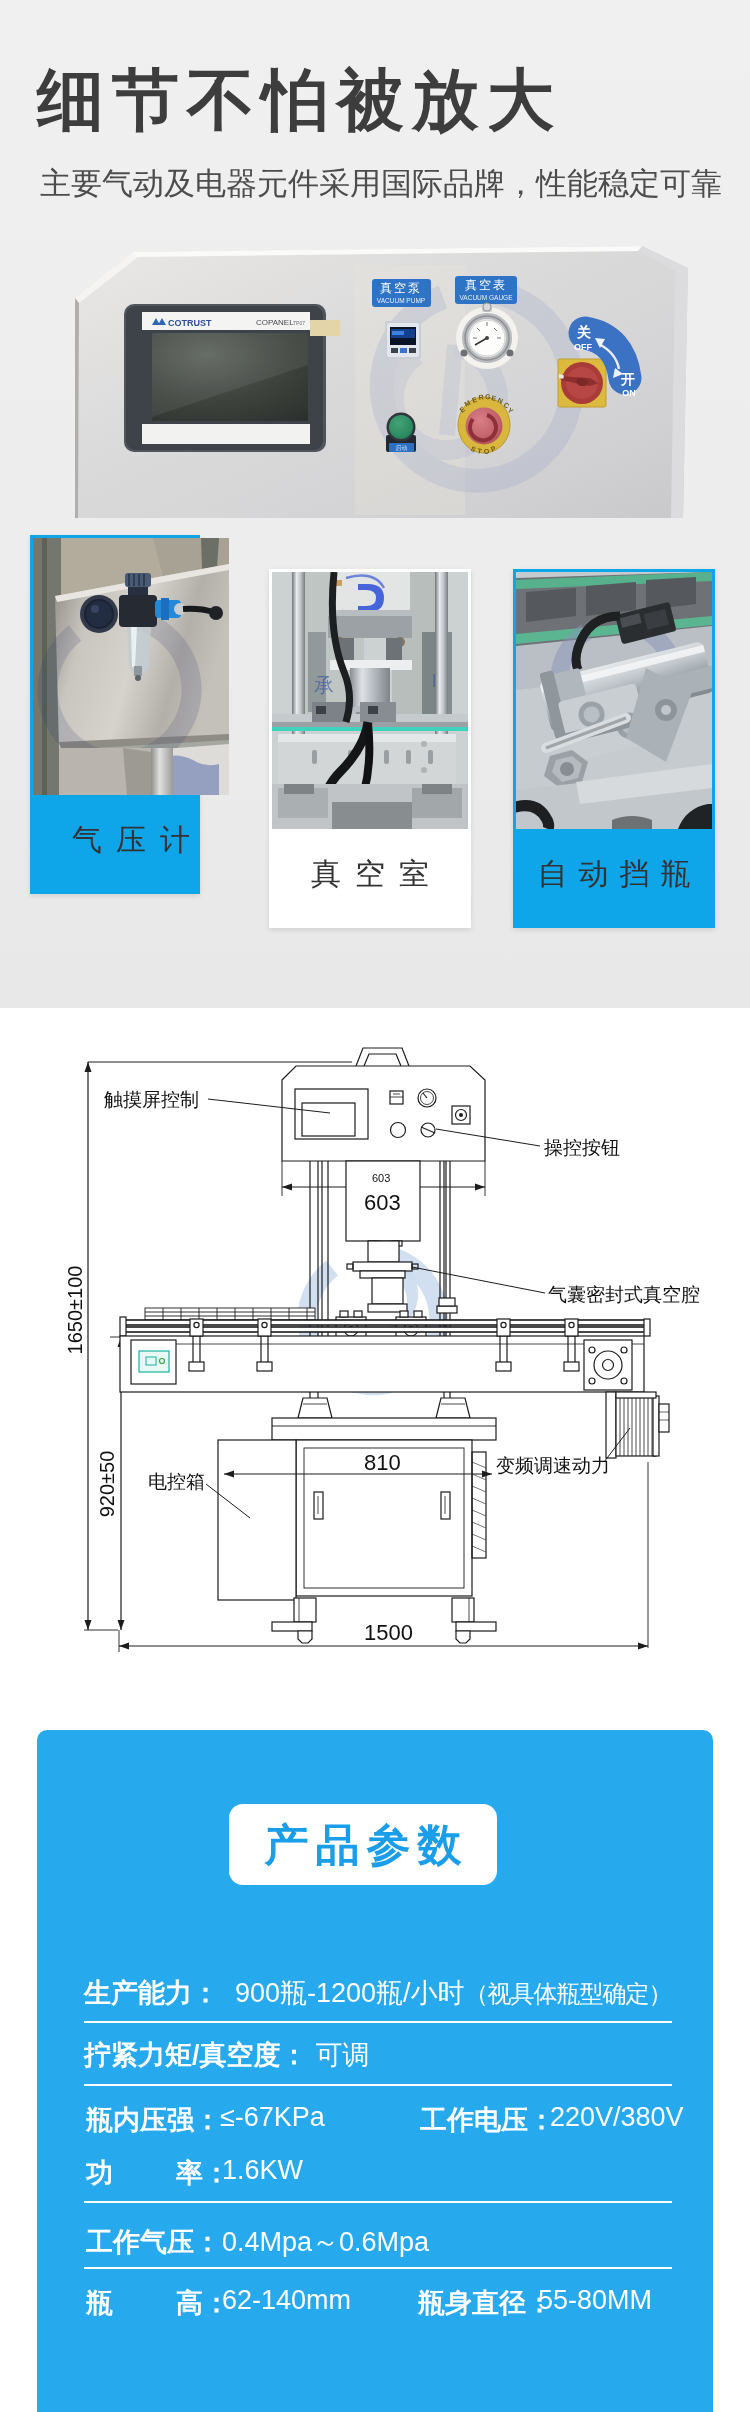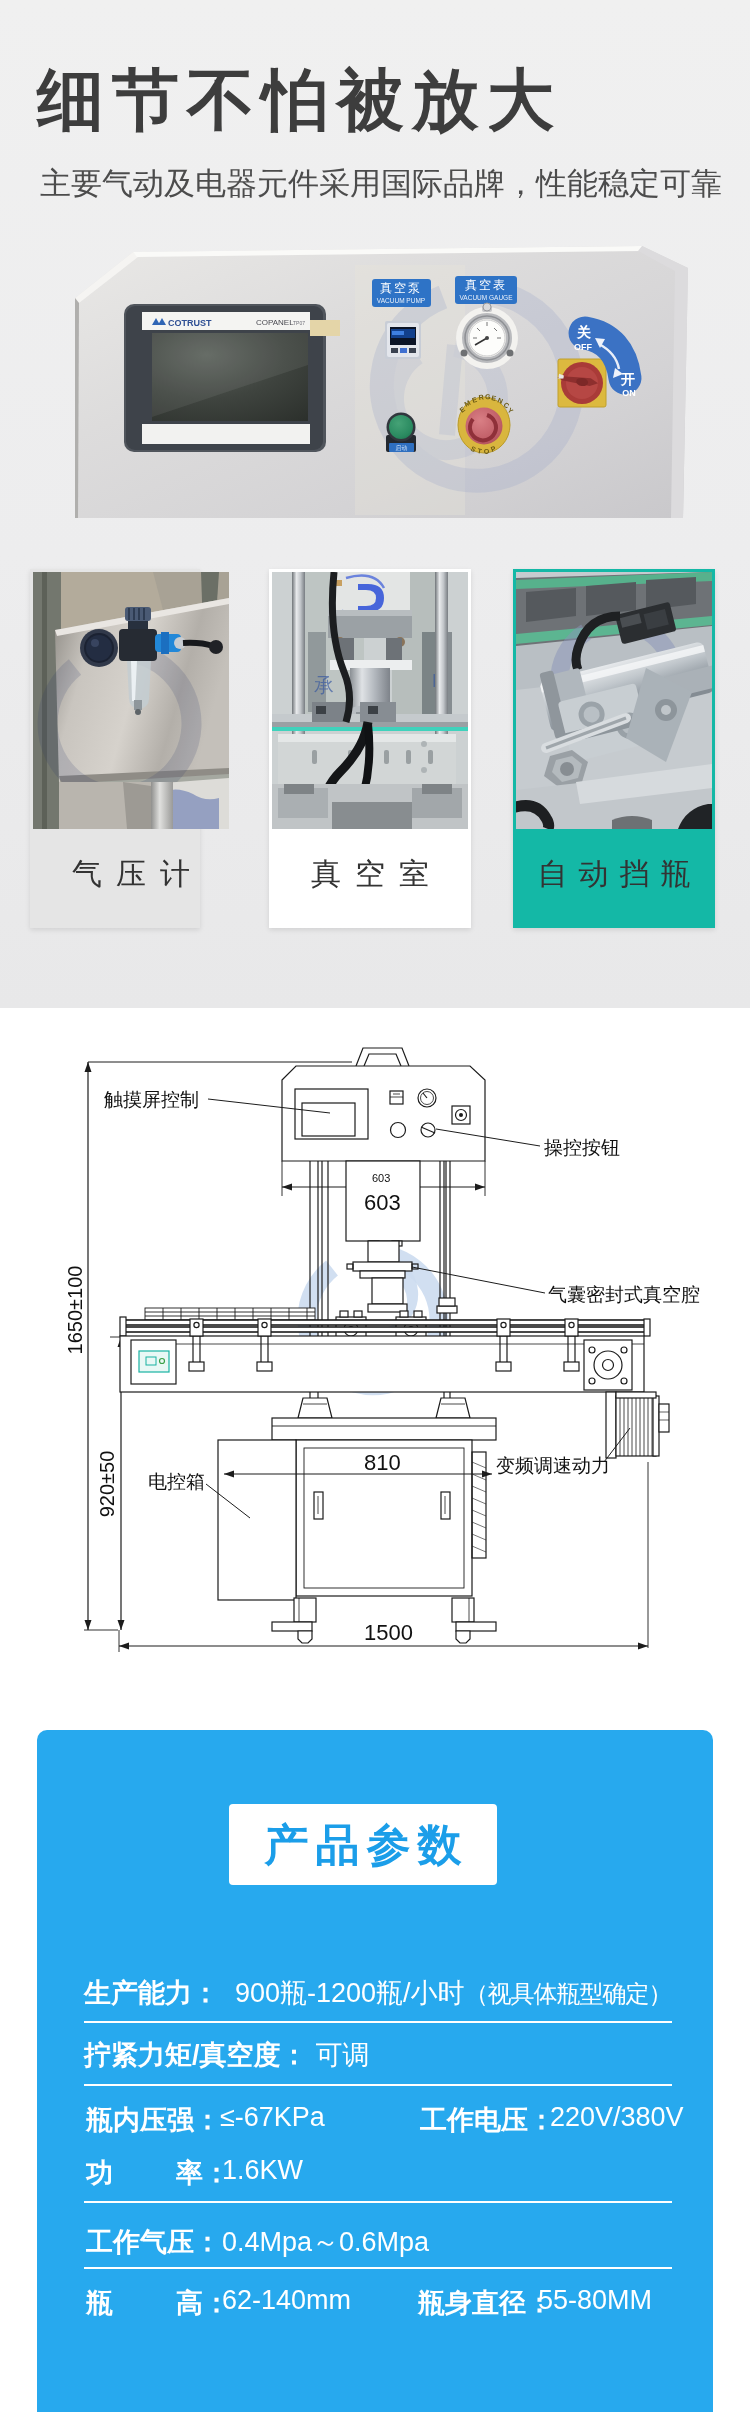--- a/index.html
+++ b/index.html
@@ -162,21 +162,21 @@
 <path d="M 520,93 l 10,1 -5,9 z" fill="#eef2fa"></path>
 <path d="M 548,129 l -8,-6 -2,10 z" fill="#eef2fa"></path>
 <text x="509" y="92" font-size="14" fill="#fff" text-anchor="middle" font-weight="bold">关</text>
 <text x="508" y="105" font-size="9" fill="#fff" text-anchor="middle" font-family="Liberation Sans" font-weight="bold">OFF</text>
 <text x="553" y="139" font-size="14" fill="#fff" text-anchor="middle" font-weight="bold">开</text>
 <text x="554" y="151" font-size="9" fill="#fff" text-anchor="middle" font-family="Liberation Sans" font-weight="bold">ON</text>
 </g>
 </svg>
 </div>
 
-<div class="abs" style="left:30px;top:569px;width:170px;height:359px;background:#e5e5e5;box-shadow:0 2px 5px rgba(0,0,0,.10)">
+<div class="abs" style="left:30px;top:535px;width:170px;height:359px;background:#0ea5e9;box-shadow:0 2px 5px rgba(0,0,0,.10)">
   <div class="abs" id="photo1" style="left:3px;top:3px;width:196px;height:257px;overflow:hidden"><svg width="196" height="257" viewBox="0 0 196 257">
 <defs>
 <linearGradient id="p1panel" x1="0" y1="0" x2="1" y2="0.3">
 <stop offset="0" stop-color="#8d8a84"></stop>
             <stop offset="0.25" stop-color="#c9c5bf"></stop>
             <stop offset="0.55" stop-color="#d6d2cc"></stop>
             <stop offset="0.8" stop-color="#b3afa9"></stop>
             <stop offset="1" stop-color="#c4c0ba"></stop>
 </linearGradient>
 <linearGradient id="p1pole" x1="0" y1="0" x2="1" y2="0">
@@ -316,21 +316,21 @@
 <rect x="6" y="216" width="50" height="30" fill="#aaafb2"></rect>
 <rect x="140" y="216" width="50" height="30" fill="#a2a7aa"></rect>
 <rect x="60" y="230" width="80" height="27" fill="#888d90"></rect>
 <rect x="12" y="212" width="30" height="10" fill="#7e8386"></rect>
 <rect x="150" y="212" width="30" height="10" fill="#7e8386"></rect>
 </svg></div>
 
   <div class="abs" style="left:0;width:202px;top:285px;text-align:center;font-size:30px;color:#333;letter-spacing:14px;text-indent:14px">真空室</div>
 </div>
 
-<div class="abs" style="left:513px;top:569px;width:202px;height:359px;background:#14b8a6;box-shadow:0 2px 5px rgba(0,0,0,.10)">
+<div class="abs" style="left:513px;top:569px;width:202px;height:359px;background:#0ea5e9;box-shadow:0 2px 5px rgba(0,0,0,.10)">
   <div class="abs" id="photo3" style="left:3px;top:3px;width:196px;height:257px;overflow:hidden"><svg width="196" height="257" viewBox="0 0 196 257">
 <defs>
 <linearGradient id="p3cyl" x1="0" y1="0" x2="0.25" y2="1">
 <stop offset="0" stop-color="#f0f2f4"></stop>
             <stop offset="0.45" stop-color="#c2c8cd"></stop>
             <stop offset="0.75" stop-color="#9aa2a9"></stop>
             <stop offset="1" stop-color="#848c93"></stop>
 </linearGradient>
 </defs>
 <rect width="196" height="257" fill="#c6cbcf"></rect>
@@ -645,21 +645,21 @@
 
 <text x="364" y="1640" font-size="22" fill="#111">1500</text>
 
 <text x="82" y="1310" font-size="20" fill="#111" transform="rotate(-90 82 1310)" text-anchor="middle">1650±100</text>
 
 <text x="114" y="1484" font-size="20" fill="#111" transform="rotate(-90 114 1484)" text-anchor="middle">920±50</text>
 </svg></div>
 
 <div class="abs" style="left:37px;top:1730px;width:676px;height:682px;background:#27a9ee;border-radius:10px 10px 0 0"></div>
 
-<div class="abs" style="left:229px;top:1804px;width:268px;height:81px;background:#ffffff;border-radius:4px;text-align:center;line-height:81px;font-size:44px;font-weight:bold;color:#1b9ee9;letter-spacing:7px;text-indent:7px">产品参数</div>
+<div class="abs" style="left:229px;top:1804px;width:268px;height:81px;background:#ffffff;border-radius:14px;text-align:center;line-height:81px;font-size:44px;font-weight:bold;color:#1b9ee9;letter-spacing:7px;text-indent:7px">产品参数</div>
 
 <div class="abs" style="left:84px;top:1975px;font-size:27px;color:#fff"><b>生产能力：</b><span style="margin-left:16px">900瓶-1200瓶/小时</span><span style="font-size:24px;letter-spacing:-1px">（视具体瓶型确定）</span></div>
 
 <div class="abs" style="left:84px;top:2021px;width:588px;height:2px;background:#fff"></div>
 
 <div class="abs" style="left:84px;top:2037px;font-size:27px;color:#fff"><b>拧紧力矩/真空度：</b><span style="margin-left:8px">可调</span></div>
 
 <div class="abs" style="left:84px;top:2084px;width:588px;height:2px;background:#fff"></div>
 
 <div class="abs" style="left:86px;top:2102px;font-size:27px;color:#fff"><b>瓶内压强：</b></div>

